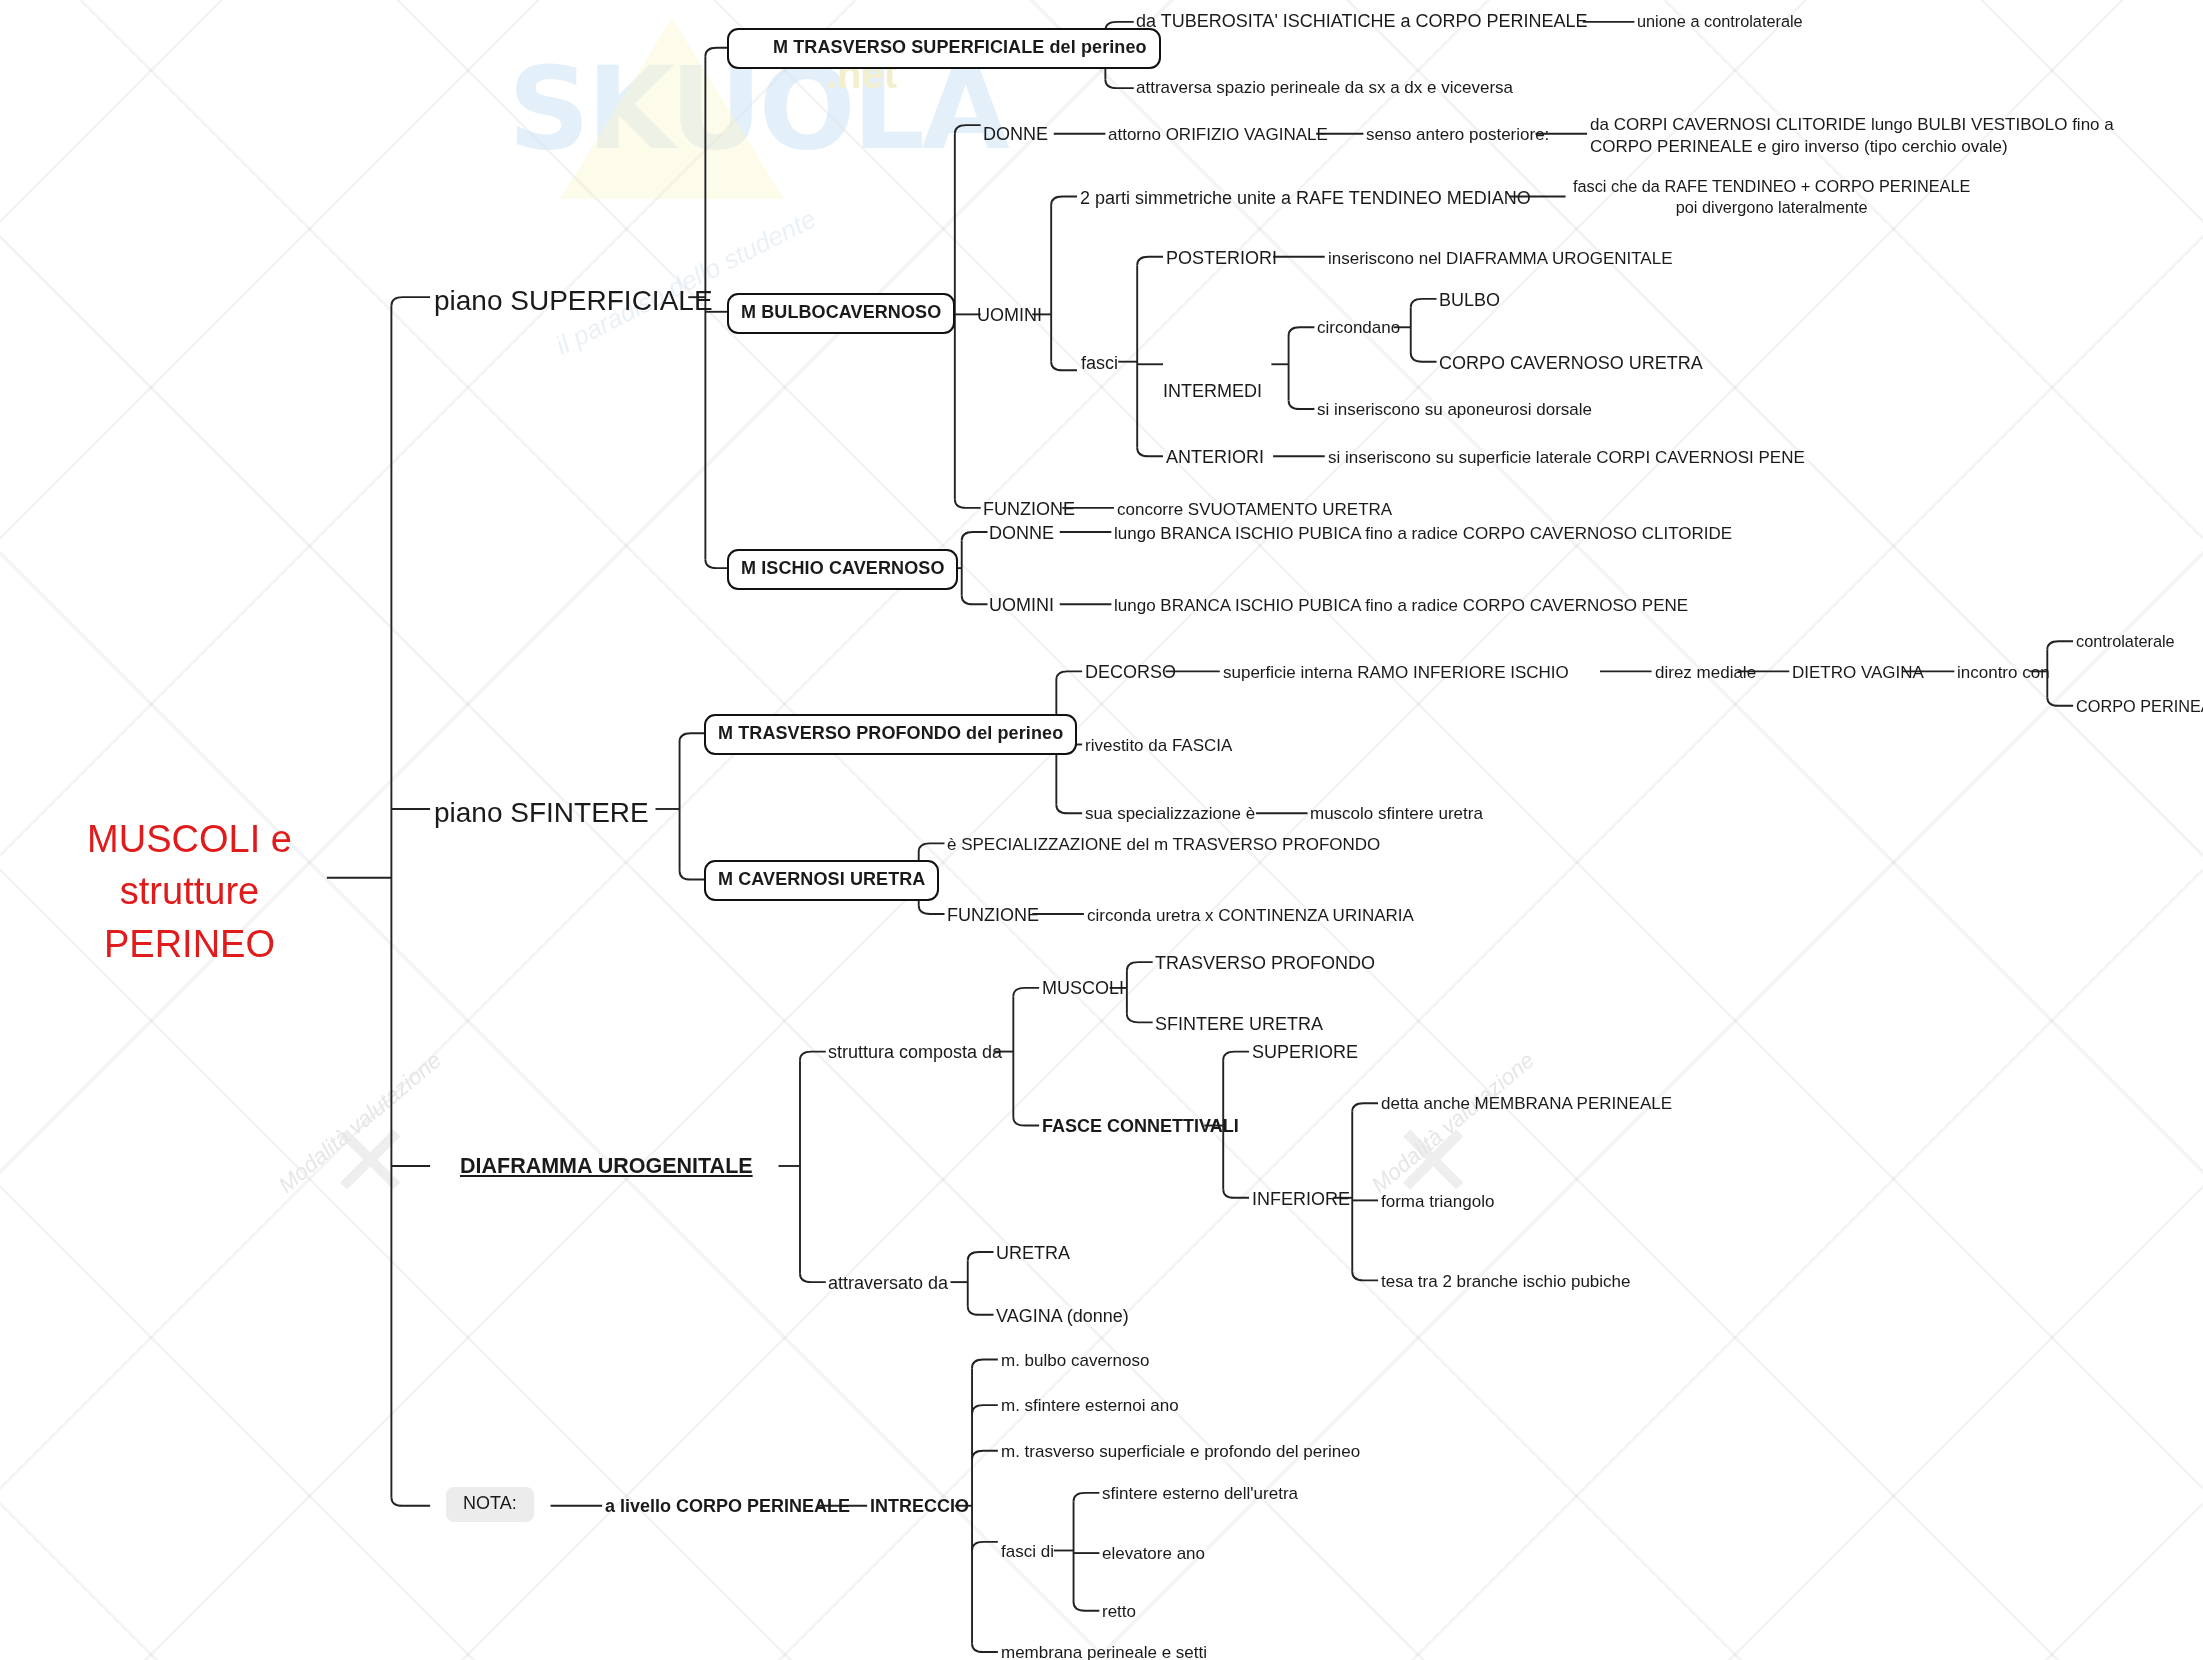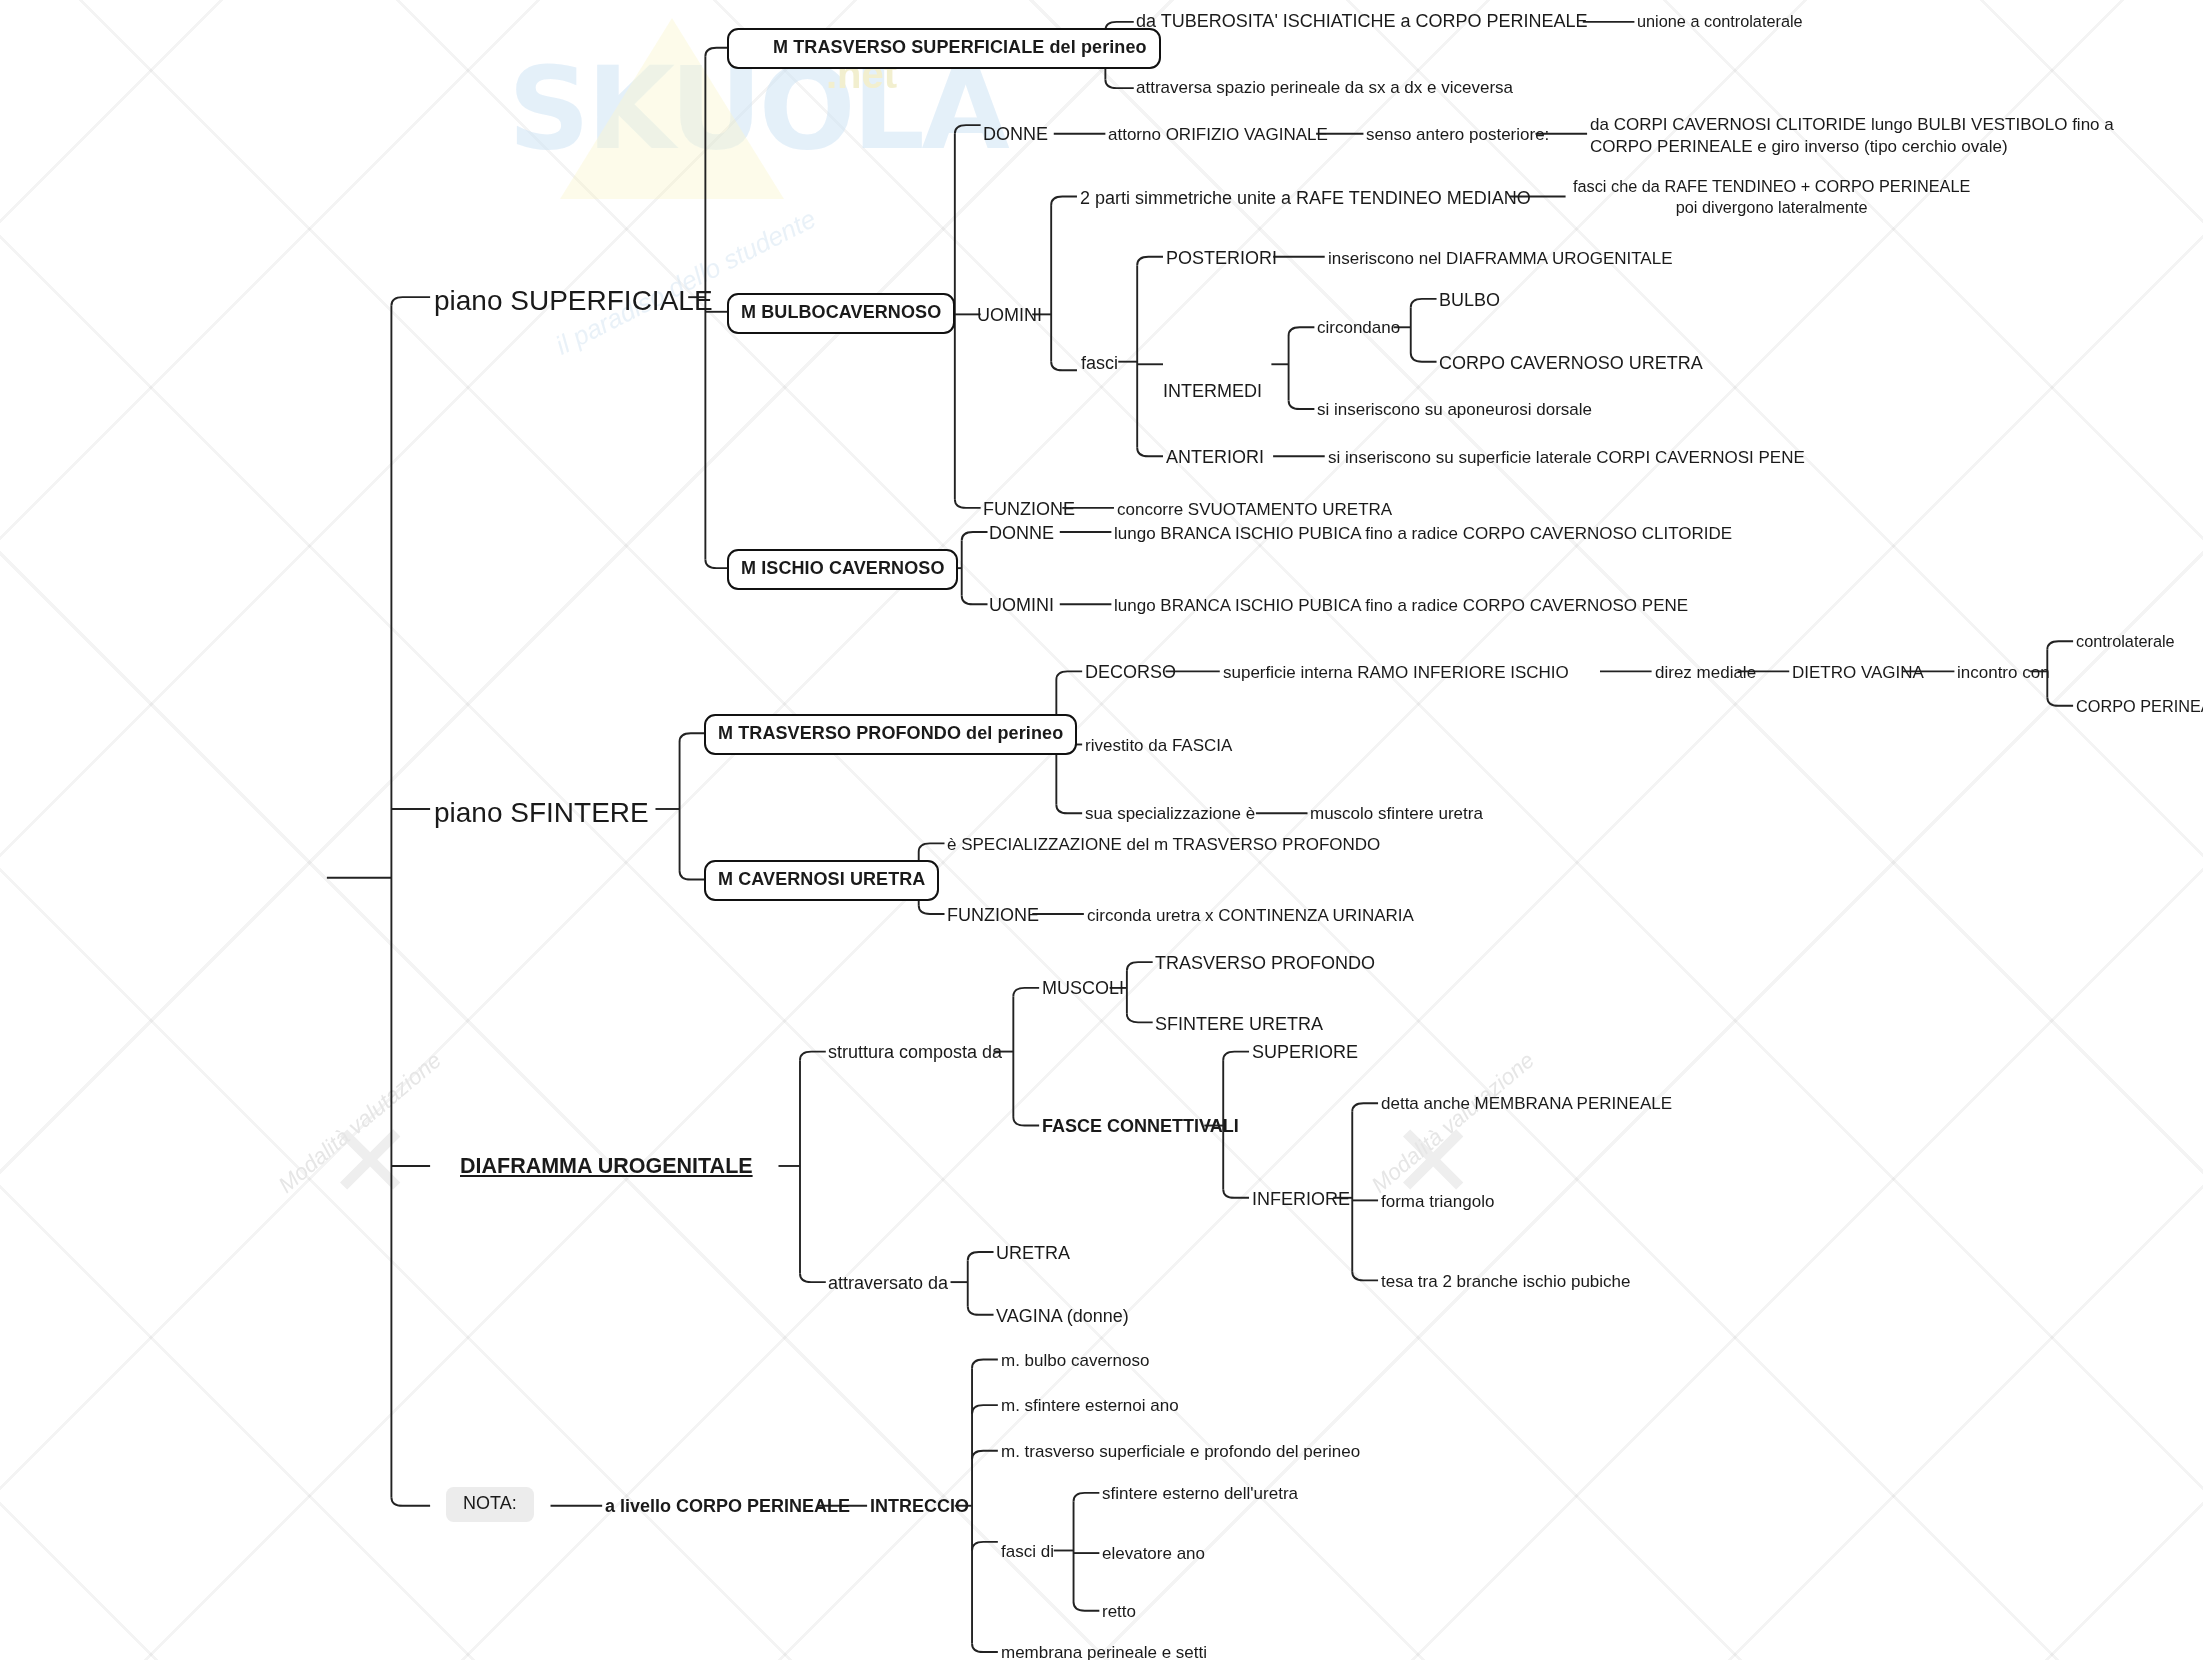--- a/index.html
+++ b/index.html
@@ -302,20 +302,21 @@
     <path d="M 1130 1802 Q 1130 1792 1143 1792 L 1160 1792"></path>
     <path d="M 1130 1910 Q 1130 1920 1143 1920 L 1160 1920"></path>
 
     <path d="M 1225 1802 L 1248 1802"></path>
     <path d="M 1248 1745 L 1248 1862"></path>
     <path d="M 1248 1745 Q 1248 1735 1261 1735 L 1278 1735"></path>
     <path d="M 1248 1805 L 1278 1805"></path>
     <path d="M 1248 1862 Q 1248 1872 1261 1872 L 1278 1872"></path>
   </svg>
 
+  <div class="node root-title" style="left:52px; top:813px; width:275px;">MUSCOLI e strutture PERINEO</div>
 
   <div class="node lvl1" style="left:434px; top:284px;">piano SUPERFICIALE</div>
 
   <div class="node boxed" style="left:727px; top:28px;padding-left:44px;">M TRASVERSO SUPERFICIALE del perineo</div>
 
   <div class="node t21" style="left:1136px; top:11.2px;">da TUBEROSITA' ISCHIATICHE a CORPO PERINEALE</div>
   <div class="node t19" style="left:1637px; top:12px;">unione a controlaterale</div>
   <div class="node t20" style="left:1136px; top:78px;">attraversa spazio perineale da sx a dx e viceversa</div>
 
   <div class="node boxed" style="left:727px; top:293px;">M BULBOCAVERNOSO</div>

